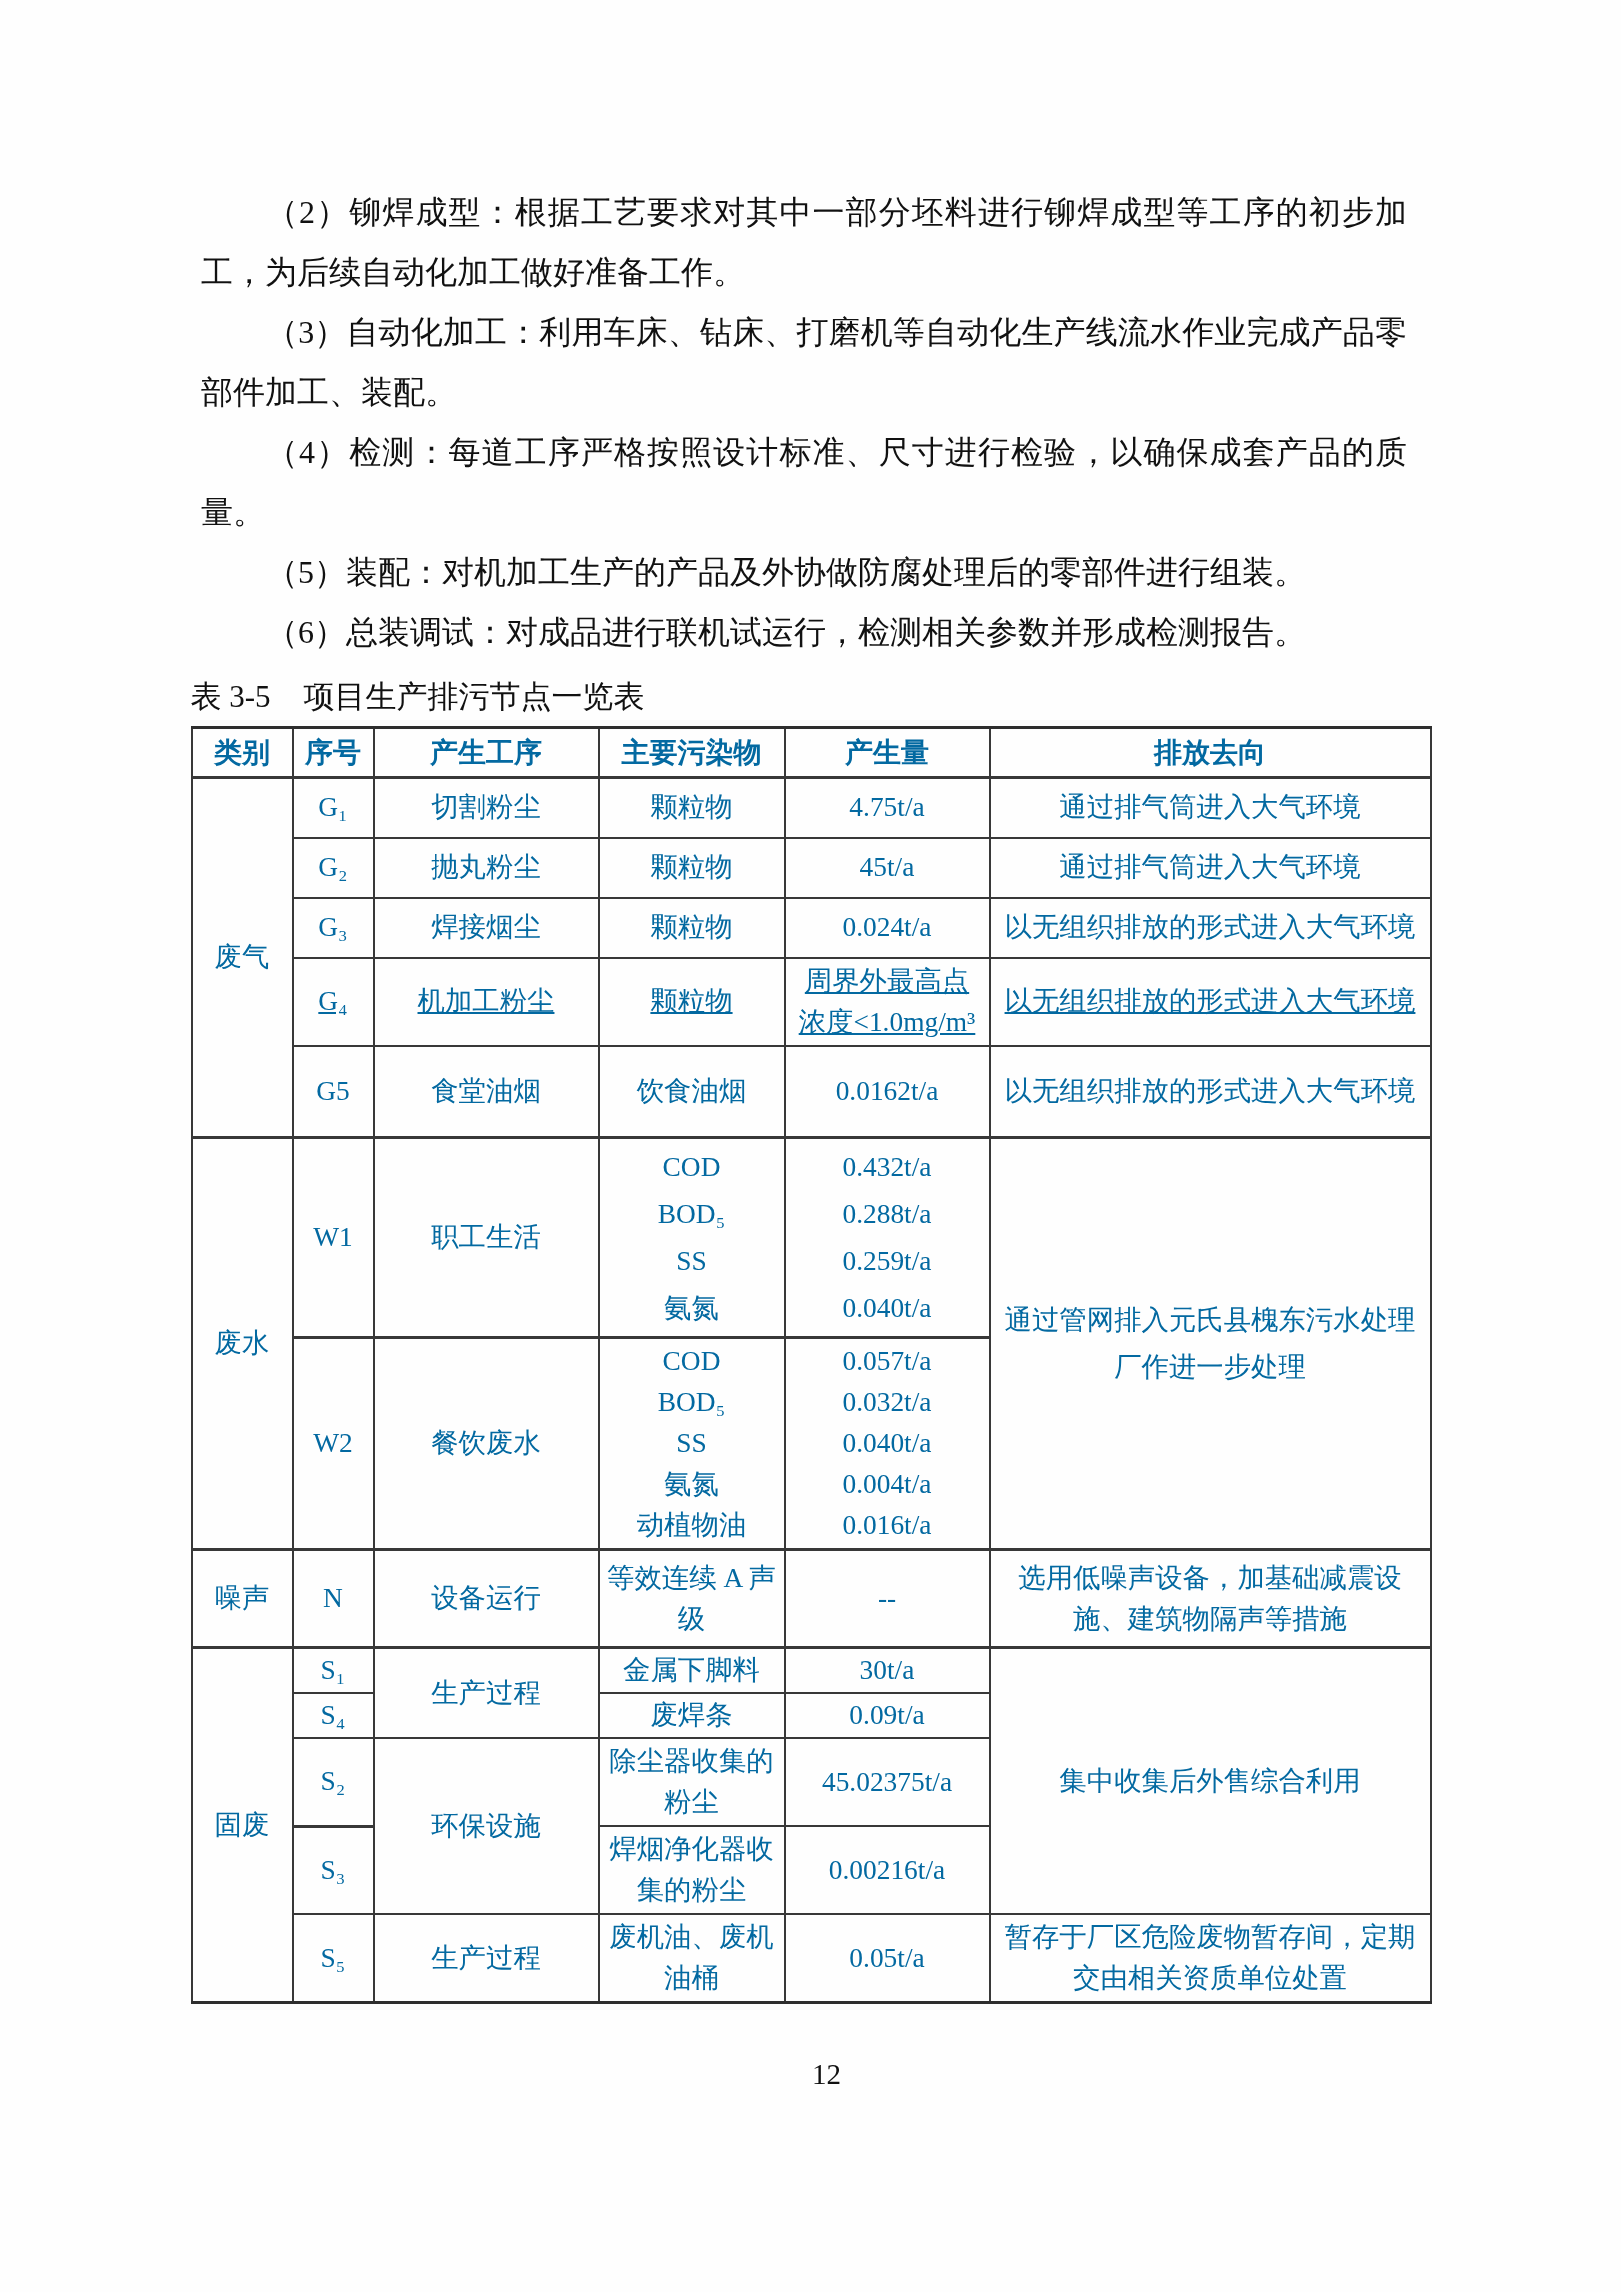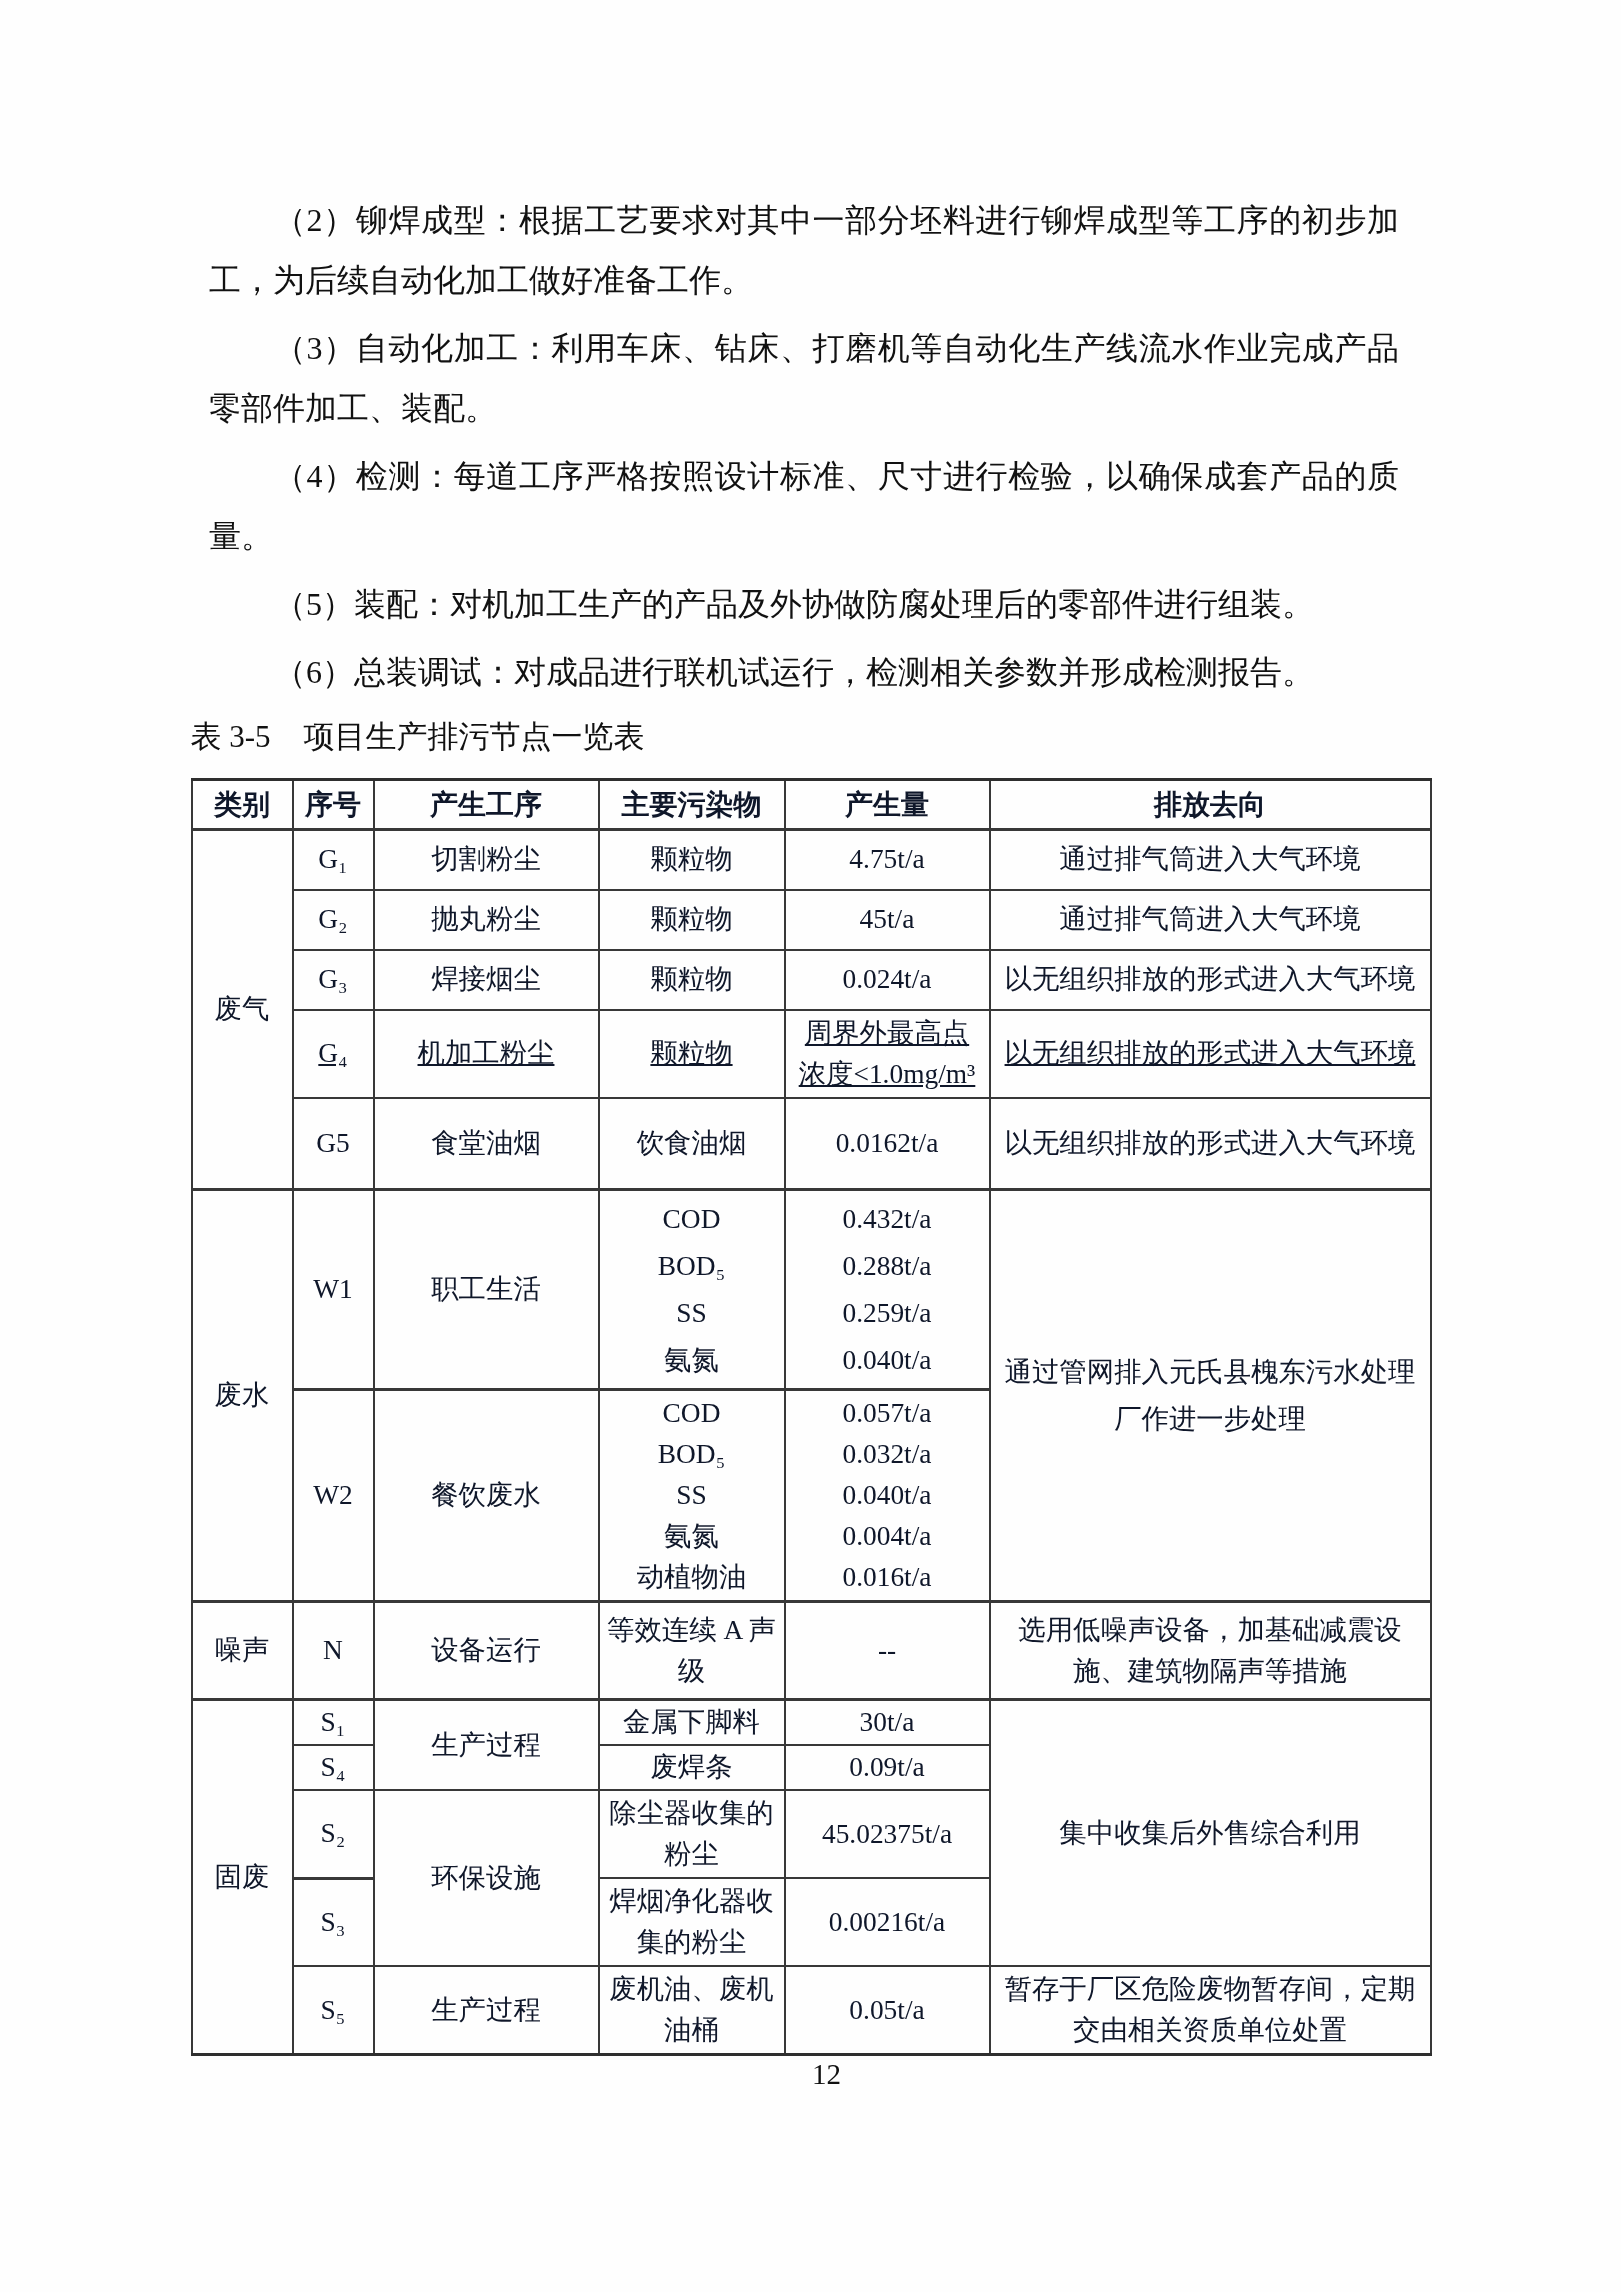--- a/index.html
+++ b/index.html
@@ -10,21 +10,21 @@
     color:#111;
     font-family:"Liberation Serif","DejaVu Serif",serif;
     overflow:hidden;
   }
   .content{
     padding-top:182px;
     margin-left:201px;
     width:1206px;
   }
   .para{
-    margin:8px;
+    margin:0;
     font-size:32px;
     line-height:60px;
     text-align:justify;
     text-indent:65px;
     word-break:normal;
   }
   .table-block{
     width:1240px;
     margin:0 auto;
   }
@@ -34,24 +34,24 @@
     line-height:47px;
     text-align:left;
     font-size:31px;
     font-weight:normal;
   }
   .table-title .tlabel{margin-right:33px;}
   table.ptable{
     width:1240px;
     table-layout:fixed;
     border-collapse:collapse;
-    margin-top:18px;
+    margin-top:6px;
     font-size:27.4px;
     text-align:center;
-    color:#0f172a;
+    color:#0369a1;
   }
   table.ptable{border-top:3.9px solid #2e2e2e;border-bottom:3.9px solid #2e2e2e;}
   .ptable th,.ptable td{
     border:2px solid #383838;
     padding:2px 5.9px;
     vertical-align:middle;
     line-height:39px;
     overflow:hidden;
   }
   .ptable th{

